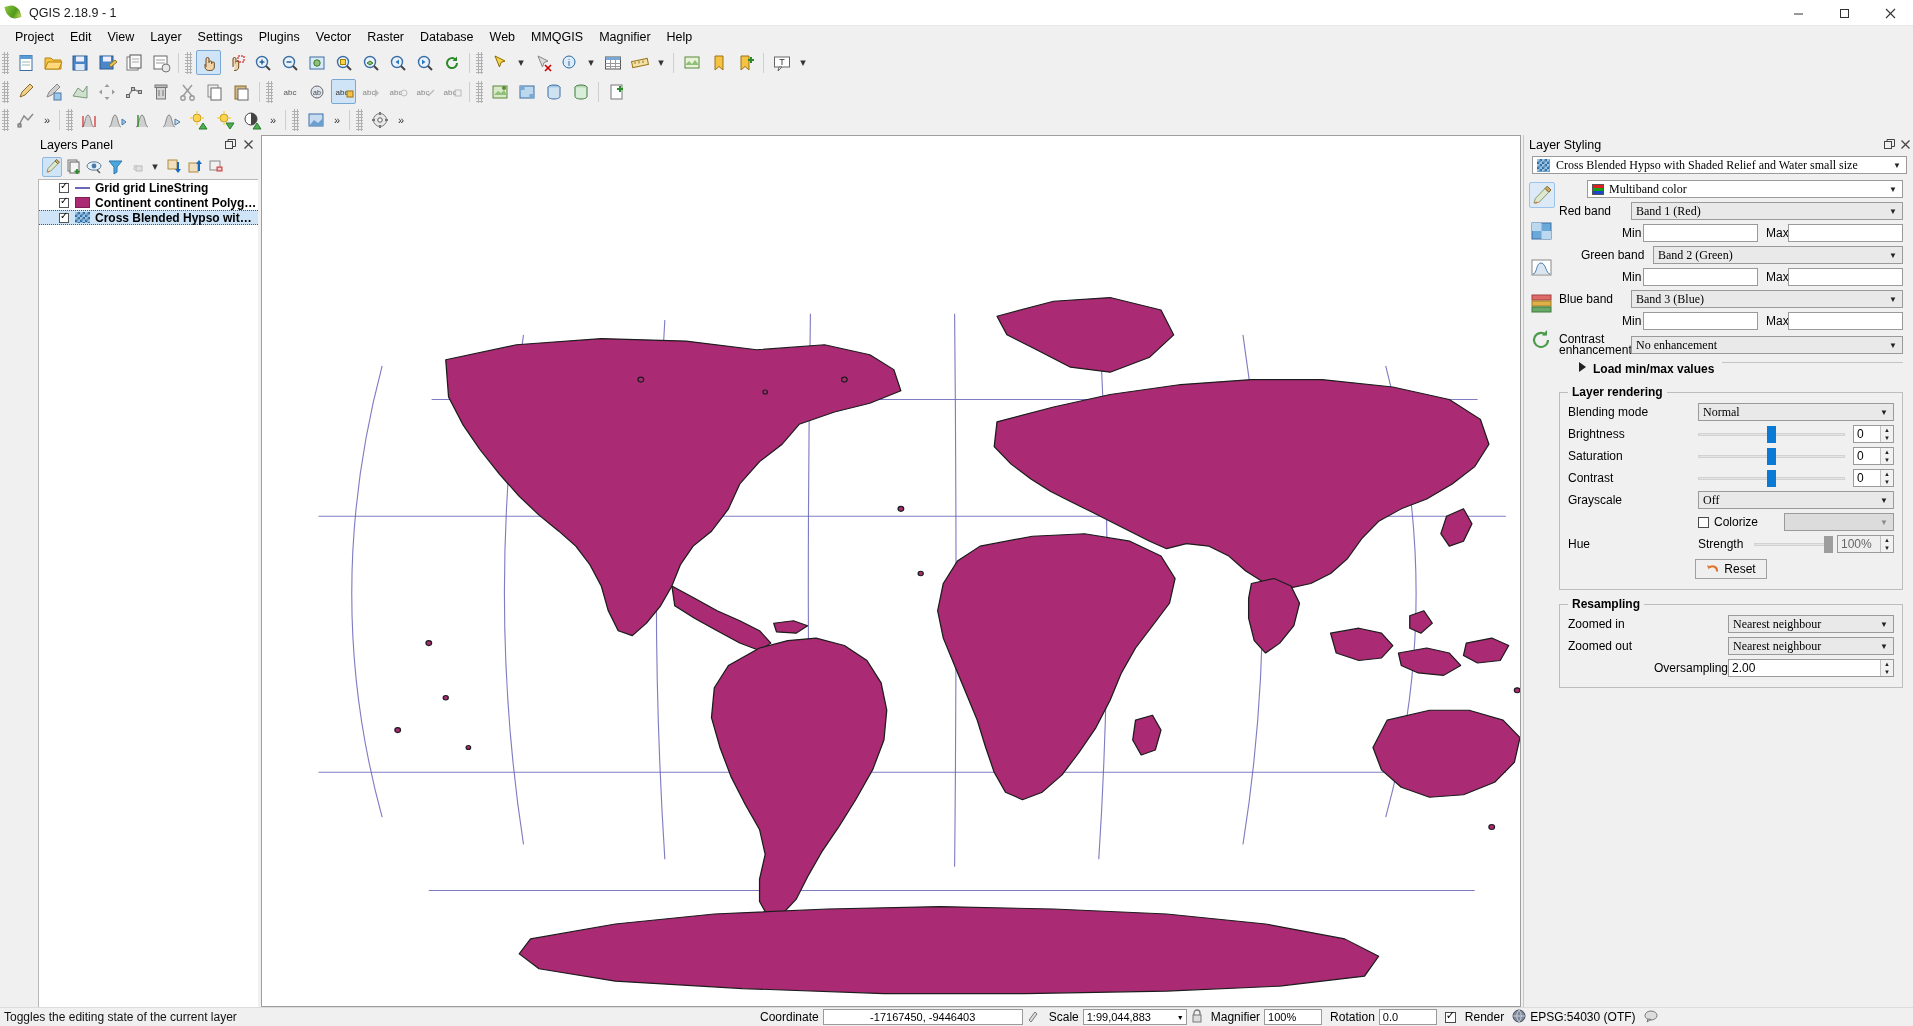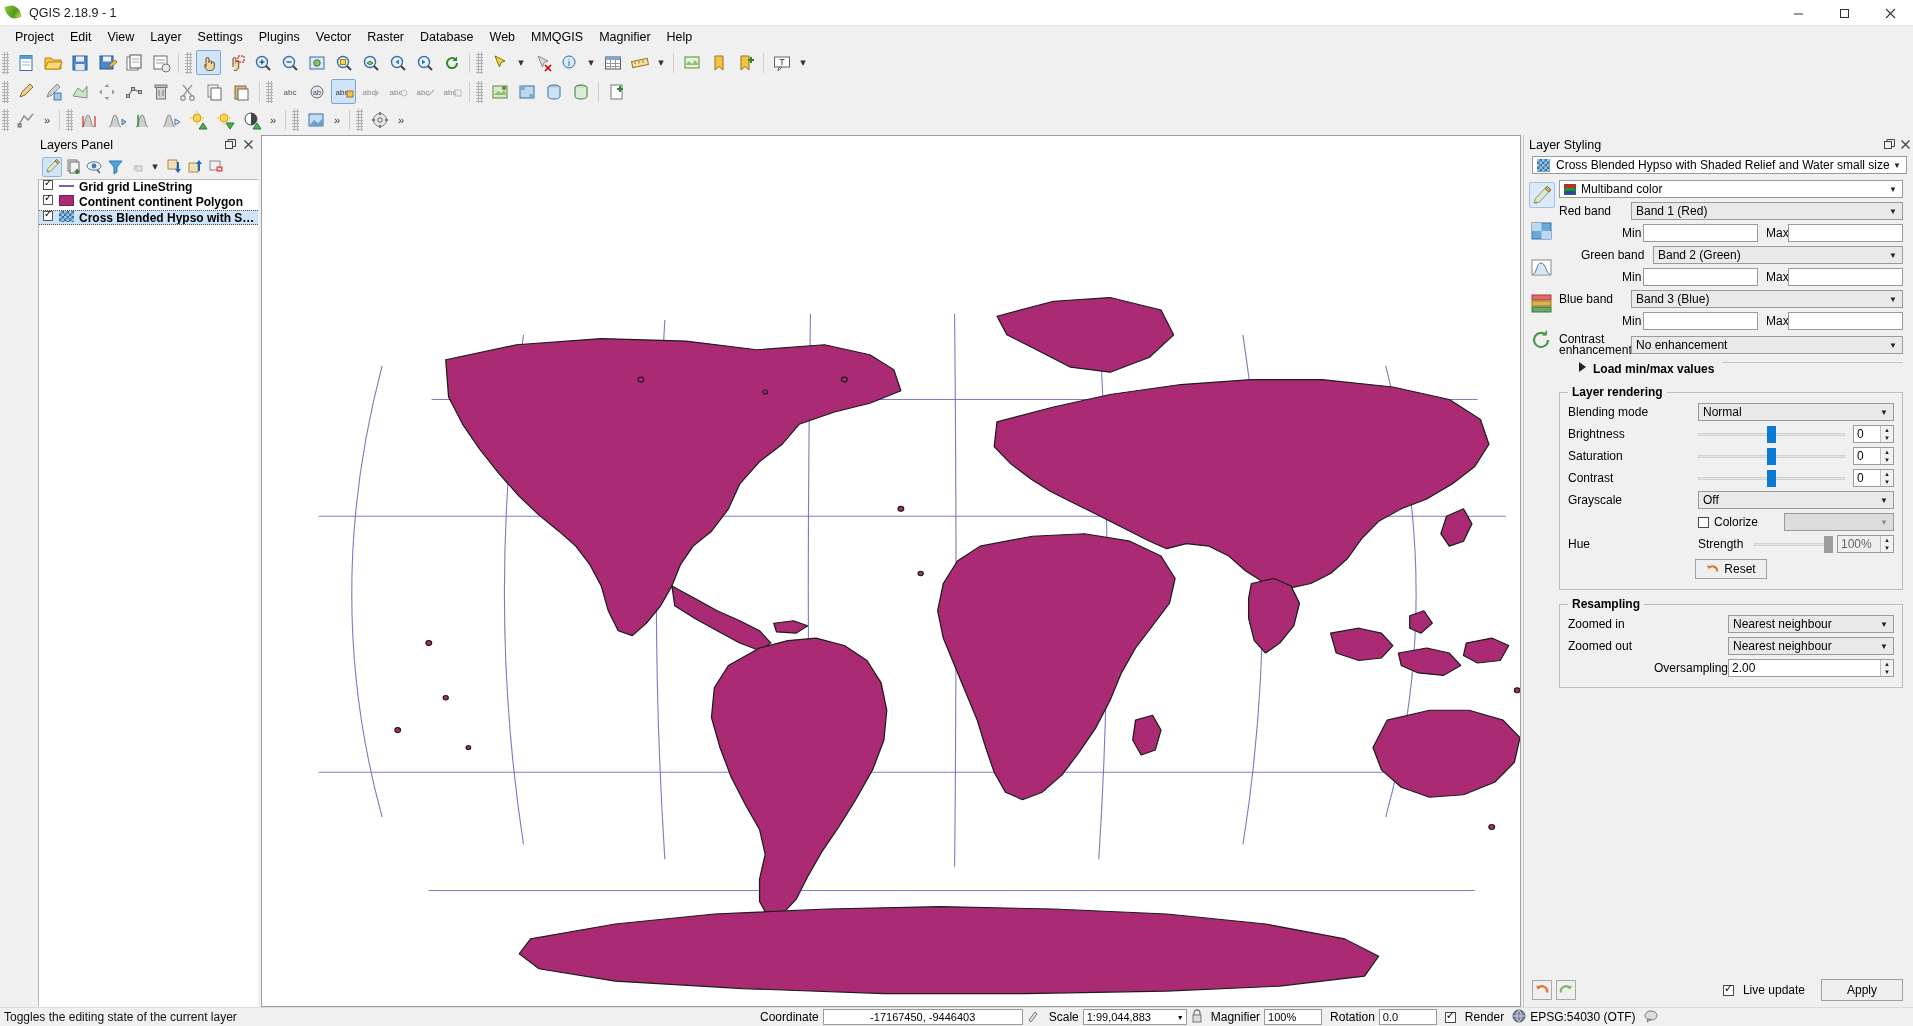--- a/index.html
+++ b/index.html
@@ -67,21 +67,21 @@
   .panel-title {
     height: 19px; display:flex; align-items:center; font-size:12.5px;
     background:#f0f0f0; padding-left:4px; position: relative;
   }
   .panel-title .ptitle { flex:1; }
   .panel-title .pbtn { width:16px; height:16px; display:flex; align-items:center; justify-content:center; margin-right:2px; }
   .lp-toolbar { height: 25px; display:flex; align-items:center; gap:1px; padding-left:6px; }
   .ltbtn { width:20px; height:20px; display:flex; align-items:center; justify-content:center; border:1px solid transparent; border-radius:2px; }
   .ltbtn.active { background:#cfe4f7; border-color:#8fb8dd; }
   .layer-list { flex:1 1 auto; background:#ffffff; border:1px solid #b8b8b8; border-right:none; border-bottom:none; margin-left:2px; overflow:hidden; }
-  .layer-row { height: 15px; display:flex; padding-left: 4px; font-size:12px; font-weight:bold; }
+  .layer-row { height: 15px; display:flex; align-items:center; padding-left: 20px; font-size:12px; font-weight:bold; }
   .layer-row.selected { background:#cfe4f7; border-top:1px dotted #555; border-bottom:1px dotted #555; }
   .lcheck { width:10px; height:10px; border:1px solid #555; background:#fff; margin-right:6px; position:relative; flex:0 0 10px; }
   .lcheck::after { content:"✓"; position:absolute; left:0px; top:-4px; font-size:10px; color:#000; font-weight:normal; }
   .lsym { width:15px; height:11px; margin-right:5px; flex:0 0 15px; }
   .lsym.line { height:11px; position:relative; }
   .lsym.line::after { content:""; position:absolute; left:0; right:0; top:5px; height:1.5px; background:#6a66b8; }
   .lsym.poly { background:#ab2a74; border:1px solid #7c1d53; }
   .lsym.raster {
     background-image:
       linear-gradient(45deg,#2e6fa7 25%,transparent 25%,transparent 75%,#2e6fa7 75%),
@@ -109,21 +109,21 @@
   .sp-content { flex:1 1 auto; padding: 2px 10px 0 0; overflow:hidden; }
   .sp-footer { height:34px; display:flex; align-items:center; padding: 0 10px 0 8px; gap:4px; }
   .sp-footer .spacer { flex:1; }
 
   
   .combo {
     height: 18px; border:1px solid #9a9a9a; background:#e9e9e9;
     display:flex; align-items:center; padding: 0 2px 0 4px; font-size:12px; position:relative;
   }
   .combo.white { background:#ffffff; }
-  .combo .ctext { flex:1; white-space:nowrap; overflow:hidden; text-overflow:ellipsis; }
+  .combo .ctext { flex:1; white-space:nowrap; overflow:hidden; text-overflow:ellipsis;font-family:Liberation Serif, serif; }
   .combo .carrow { width:14px; text-align:center; font-size:8px; color:#222; }
   .combo .cicon { width:13px; height:13px; margin-right:5px; flex:0 0 13px; }
   .tinput { height:18px; border:1px solid #9a9a9a; background:#ffffff; font-size:12px; padding:0 3px; }
   .lbl { font-size:12px; color:#000; }
   .row { display:flex; align-items:center; margin-bottom: 4px; }
   .rgb-swatch {
     width:12px; height:11px; flex:0 0 12px;
     background: linear-gradient(to bottom,#e02020 0 34%, #15a015 34% 67%, #1a46c8 67% 100%);
     border:1px solid #555; margin-right:5px;
   }
@@ -859,21 +859,21 @@
             <svg width="23" height="23" viewBox="0 0 23 23">
                 <path d="M18 12a7 7 0 11-2.4-5.3" fill="none" stroke="#4a9a4a" stroke-width="2.2"></path>
                 <path d="M17 2v5.4h-5.2z" fill="#4a9a4a"></path>
               </svg>
           </div>
         </div>
 
         <div class="sp-content">
 
           <div class="row" style="margin-top:4px;">
-            <div class="combo white" style="flex:1;">
+            <div class="combo white" style="flex:1;margin-left:28px;">
               <span class="rgb-swatch"></span>
               <span class="ctext">Multiband color</span>
               <span class="carrow">▼</span>
             </div>
           </div>
 
           <div class="row">
             <span class="lbl" style="width:72px;">Red band</span>
             <div class="combo" style="flex:1;">
               <span class="ctext">Band 1 (Red)</span>
@@ -1063,40 +1063,20 @@
                     <div>▲</div>
                     <div>▼</div>
                   </div>
               </div>
             </div>
           </div>
 
         </div>
       </div>
 
-      <div class="sp-footer">
-        <div class="sqbtn">
-          <svg width="14" height="14" viewBox="0 0 14 14">
-              <path d="M12 9.5A5 5 0 003.4 5" fill="none" stroke="#e0742a" stroke-width="2.2"></path>
-              <path d="M1 2.4l4.6 1.3-2.8 3z" fill="#e0742a"></path>
-            </svg>
-        </div>
-        <div class="sqbtn">
-          <svg width="14" height="14" viewBox="0 0 14 14">
-              <path d="M2 9.5A5 5 0 0110.6 5" fill="none" stroke="#7aba6a" stroke-width="2.2"></path>
-              <path d="M13 2.4L8.4 3.7l2.8 3z" fill="#7aba6a"></path>
-            </svg>
-        </div>
-        <div class="spacer"></div>
-        <span class="cbox checked"></span>
-        <span class="lbl" style="margin-right:12px;">Live update</span>
-        <div class="btn" style="width:82px; height:22px;">
-          <span>Apply</span>
-        </div>
-      </div>
     </div>
   </div>
 
   <div class="statusbar">
     <div class="sb-msg">Toggles the editing state of the current layer</div>
     <div class="sbitem">
       <span class="lbl">Coordinate</span>
       <span class="sb-field" style="width:200px; justify-content:center;">-17167450, -9446403</span>
       <span>
         <svg width="14" height="14" viewBox="0 0 14 14">

